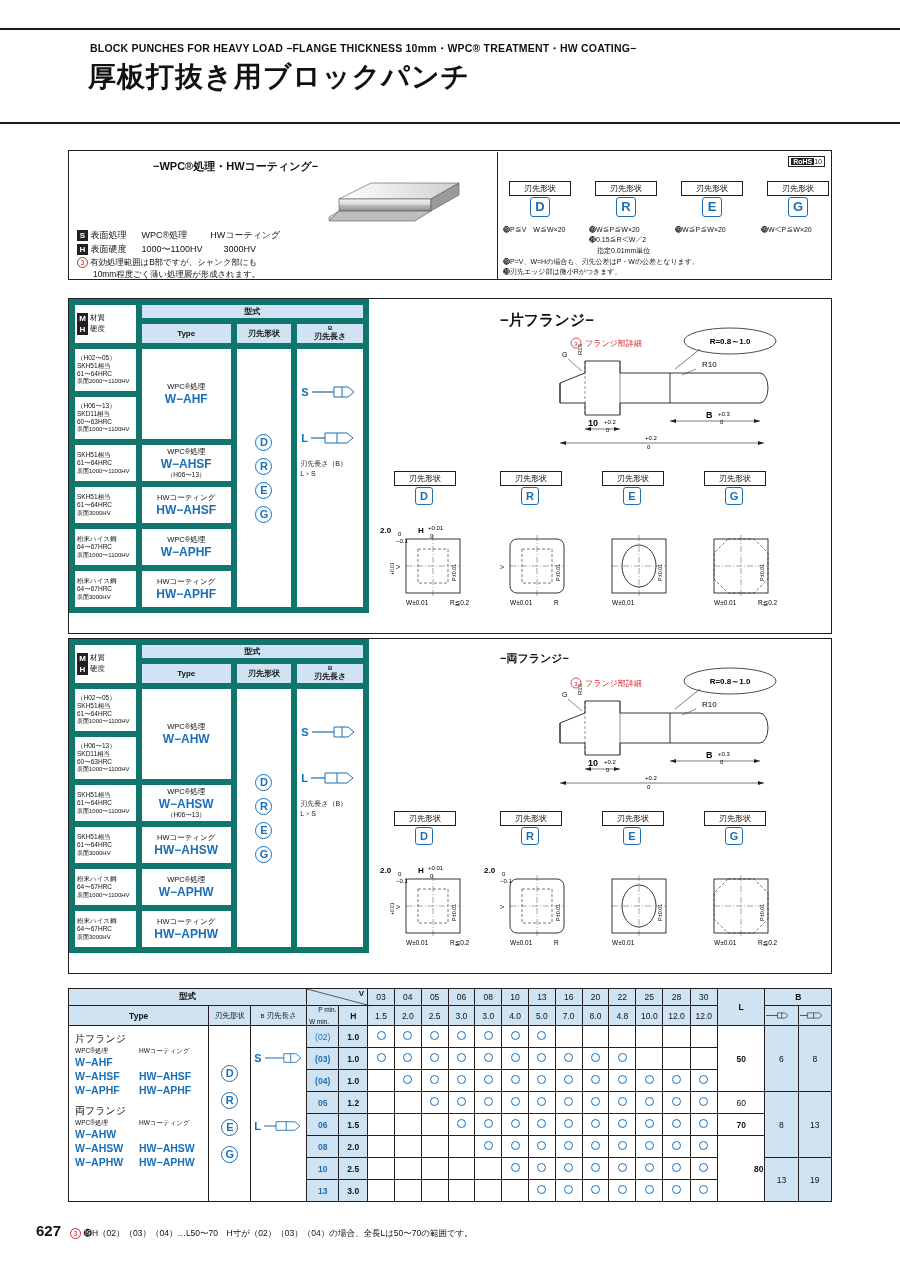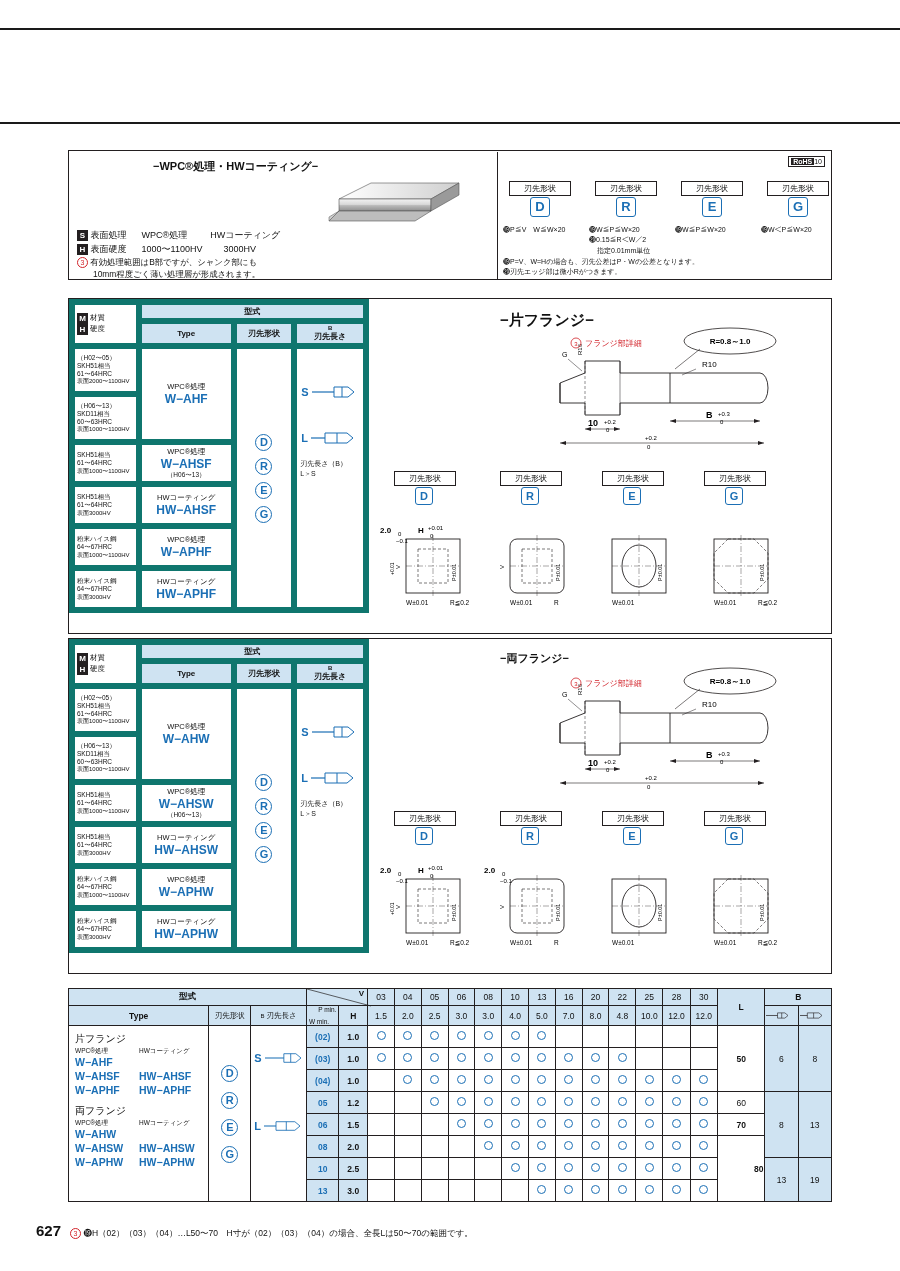--- a/index.html
+++ b/index.html
@@ -74,20 +74,22 @@
   .tiny { font-size:6px; }
 
   svg { display:block; overflow:visible; }
 </style>
 </head>
 <body>
 
 <div class="page">
 
   <div class="hdr-rule-top"></div>
+  <div class="hdr-en">BLOCK PUNCHES FOR HEAVY LOAD −FLANGE THICKNESS 10mm・WPC® TREATMENT・HW COATING−</div>
+  <div class="hdr-jp">厚板打抜き用ブロックパンチ</div>
   <div class="hdr-rule-bot"></div>
 
   <div class="box" id="top-panel">
     <div class="inner-title">−WPC®処理・HWコーティング−</div>
 
     <div class="rohs">
       <b>RoHS</b><span>10</span>
     </div>
 
     <div class="punch-img">
@@ -741,21 +743,21 @@
           </div>
           <div style="position:absolute; left:3px; top:94px; display:flex; align-items:center; gap:2px;">
             <span class="type-code" style="font-size:11px;">L</span>
             <svg width="38" height="12" viewBox="0 0 42 14">
                   <line x1="0" y1="7" x2="14" y2="7" stroke="#1b6fb5" stroke-width="1.2"></line>
                   <polygon points="14,2 36,2 42,7 36,12 14,12" fill="none" stroke="#1b6fb5" stroke-width="1"></polygon>
                   <line x1="26" y1="2" x2="26" y2="12" stroke="#1b6fb5" stroke-width="1"></line>
                 </svg>
           </div>
         </td>
-        <td class="bt-blue" style="height:22px; font-weight:bold; color:#1b6fb5;margin-top:42px;">(02)</td>
+        <td class="bt-blue" style="height:22px; font-weight:normal; color:#1b6fb5;margin-top:42px;">(02)</td>
         <td class="bt-blue" style="font-weight:bold;">1.0</td>
         <td><span class="ocirc"></span></td>
         <td><span class="ocirc"></span></td>
         <td><span class="ocirc"></span></td>
         <td><span class="ocirc"></span></td>
         <td><span class="ocirc"></span></td>
         <td><span class="ocirc"></span></td>
         <td><span class="ocirc"></span></td>
         <td></td>
         <td></td>

